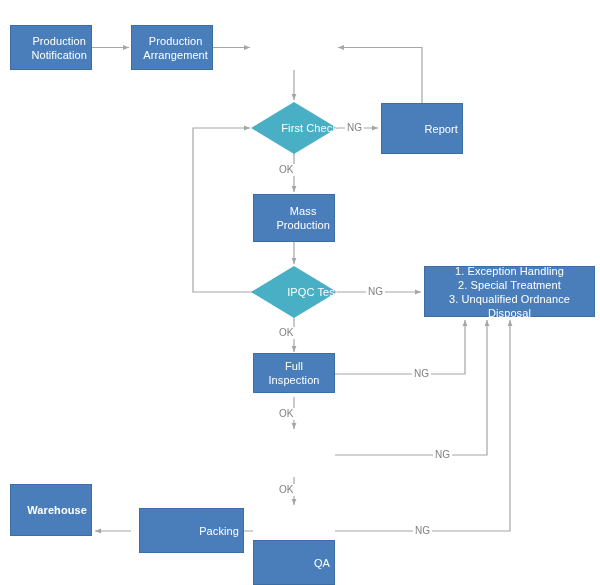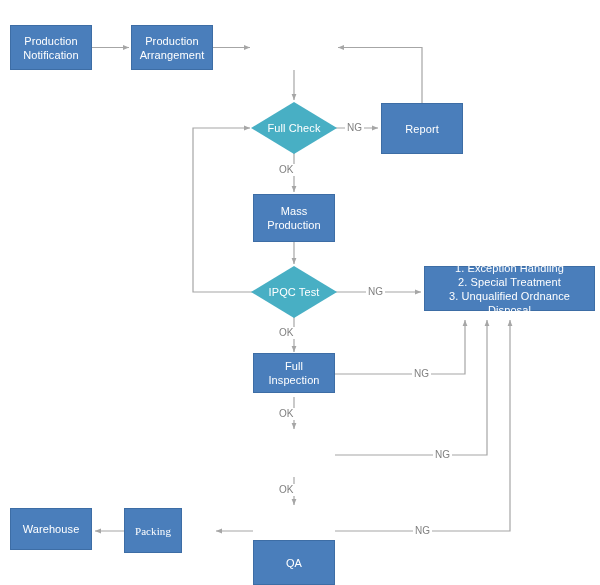--- a/index.html
+++ b/index.html
@@ -16,21 +16,21 @@
     width: 600px;
     height: 585px;
     background: #ffffff;
     overflow: hidden;
   }
   .node {
     position: absolute;
     box-sizing: border-box;
     display: flex;
     align-items: center;
-    justify-content: center;
+    justify-content: flex-end;
     text-align: center;
     color: #ffffff;
     font-size: 11px;
     line-height: 14px;
     letter-spacing: 0.1px;
   }
   .proc {
     background: #4A7EBB;
     border: 1px solid #3D6DA5;
   }
@@ -130,59 +130,59 @@
   <div class="node proc multiline" style="left:131px; top:25px; width:82px; height:45px;">
     <span class="label">Production
 Arrangement</span>
   </div>
 
 
   <div class="node decision" style="left:250px; top:101px; width:88px; height:54px;">
     <svg class="dia" viewBox="0 0 88 54" preserveAspectRatio="none">
       <polygon points="44,1 87,27 44,53 1,27" fill="#48AFC4"></polygon>
     </svg>
-    <span class="label">Full Check</span>
+    <span class="label">First Check</span>
   </div>
 
   <div class="node proc" style="left:381px; top:103px; width:82px; height:51px;">
     <span class="label">Report</span>
   </div>
 
   <div class="node proc multiline" style="left:253px; top:194px; width:82px; height:48px;">
     <span class="label">Mass
 Production</span>
   </div>
 
   <div class="node decision" style="left:250px; top:265px; width:88px; height:54px;">
     <svg class="dia" viewBox="0 0 88 54" preserveAspectRatio="none">
       <polygon points="44,1 87,27 44,53 1,27" fill="#48AFC4"></polygon>
     </svg>
     <span class="label">IPQC Test</span>
   </div>
 
-  <div class="node proc multiline" style="left:424px; top:266px; width:171px; height:45px;">
+  <div class="node proc multiline" style="left:424px; top:266px; width:171px; height:51px;">
     <span class="label">1. Exception Handling
 2. Special Treatment
 3. Unqualified Ordnance Disposal</span>
   </div>
 
   <div class="node proc" style="left:253px; top:353px; width:82px; height:40px;">
     <span class="label">Full Inspection</span>
   </div>
 
 
   <div class="node proc" style="left:253px; top:508px; width:82px; height:45px;margin-top:32px;">
     <span class="label">QA</span>
   </div>
 
-  <div class="node proc" style="left:124px; top:508px; width:58px; height:45px;font-family:Liberation Serif, serif;">
+  <div class="node proc" style="left:139px; top:508px; width:105px; height:45px;">
     <span class="label">Packing</span>
   </div>
 
-  <div class="node proc" style="left:10px; top:508px; width:82px; height:42px;">
+  <div class="node proc" style="left:10px; top:484px; width:82px; height:52px;font-weight:bold;">
     <span class="label">Warehouse</span>
   </div>
 
   <span class="edge-label" style="left:345px; top:122px;">NG</span>
   <span class="edge-label" style="left:277px; top:164px;">OK</span>
   <span class="edge-label" style="left:366px; top:286px;">NG</span>
   <span class="edge-label" style="left:277px; top:327px;">OK</span>
   <span class="edge-label" style="left:412px; top:368px;">NG</span>
   <span class="edge-label" style="left:277px; top:408px;">OK</span>
   <span class="edge-label" style="left:433px; top:449px;">NG</span>

